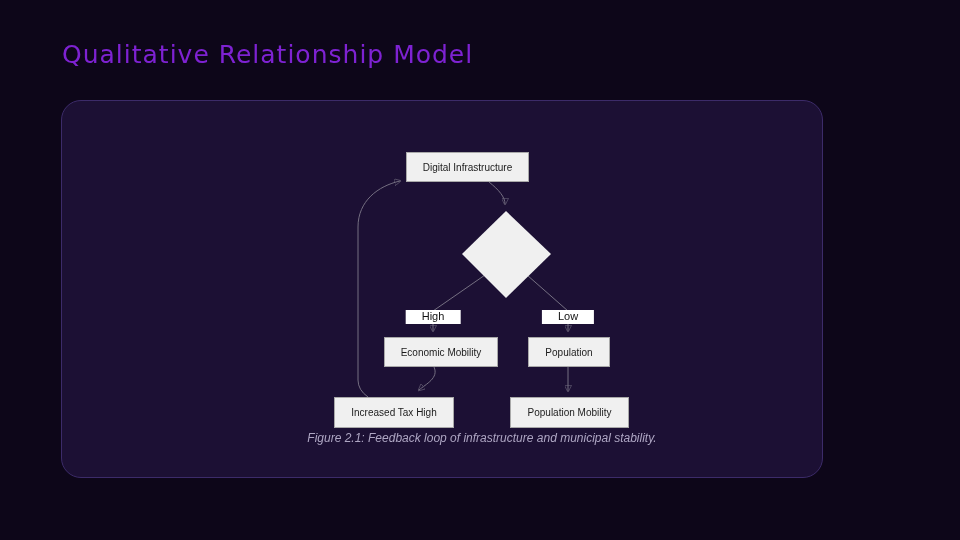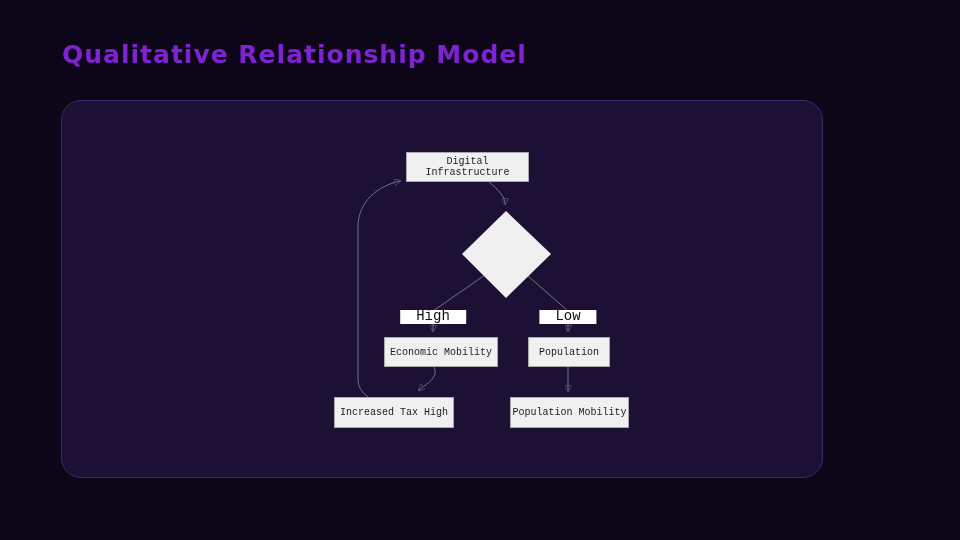--- a/index.html
+++ b/index.html
@@ -11,29 +11,28 @@
   *{margin:0;padding:0;box-sizing:border-box;}
   html,body{width:960px;height:540px;overflow:hidden;}
   body{
     background:var(--page-bg);
     font-family:"Liberation Sans", sans-serif;
     position:relative;
   }
   .slide-title{
     position:absolute; left:62px; top:40px;
     font-family:"DejaVu Sans", sans-serif;
-    font-size:25px; font-weight:bold; letter-spacing:1px;
+    font-size:25px; font-weight:normal; letter-spacing:1px;
     color:var(--title);
   }
   .figure-panel{
     position:absolute; left:61px; top:100px; width:762px; height:378px;
     background:var(--panel-bg);
     border:1px solid var(--panel-border);
     border-radius:20px;
-    font-family:Liberation Mono, monospace;
   }
   .edges-svg{position:absolute; left:0; top:0; width:840px; height:378px;}
   .edges-svg path, .edges-svg line{stroke:var(--edge); stroke-width:1; fill:none; opacity:.8;}
   .node{
     position:absolute;
     background:var(--node-fill);
     border:1px solid var(--node-border);
     color:var(--node-text);
     font-size:10px; line-height:1.1;
     display:flex; align-items:center; justify-content:center; text-align:center;
@@ -45,21 +44,21 @@
   .node-population-outflow   {left:448px; top:296px; width:119px; height:31px;}
   .diamond-svg{position:absolute; left:395px; top:105px; width:100px; height:96px;}
   .diamond-label{
     position:absolute; left:395px; top:105px; width:100px; height:96px;
     display:flex; align-items:center; justify-content:center;
     color:var(--node-text); font-size:10px;
   }
   .edge-label{
     position:absolute; transform:translateX(-50%);
     background:var(--edge-label-bg); color:var(--edge-label-text);
-    font-size:14px; line-height:13px; padding:0 16px; height:14px;
+    font-size:11px; line-height:13px; padding:0 16px; height:14px;
   }
   .edge-label-high{left:371px; top:209px;}
   .edge-label-low {left:506px; top:209px;}
   .figure-caption{
     position:absolute; left:0; top:330px; width:840px;
     text-align:center; font-size:12px; font-style:italic;
     color:var(--caption);
   }
 </style>
 </head>
@@ -99,13 +98,14 @@
 
 
   <div class="edge-label edge-label-high">High</div>
   <div class="edge-label edge-label-low">Low</div>
 
   <div class="node node-economic-mobility">Economic Mobility</div>
   <div class="node node-stagnation">Population</div>
   <div class="node node-increased-tax-base">Increased Tax High</div>
   <div class="node node-population-outflow">Population Mobility</div>
 
+  <div class="figure-caption">Figure 2.1: Feedback loop of infrastructure and municipal stability.</div>
 </div>
 
 </body></html>

